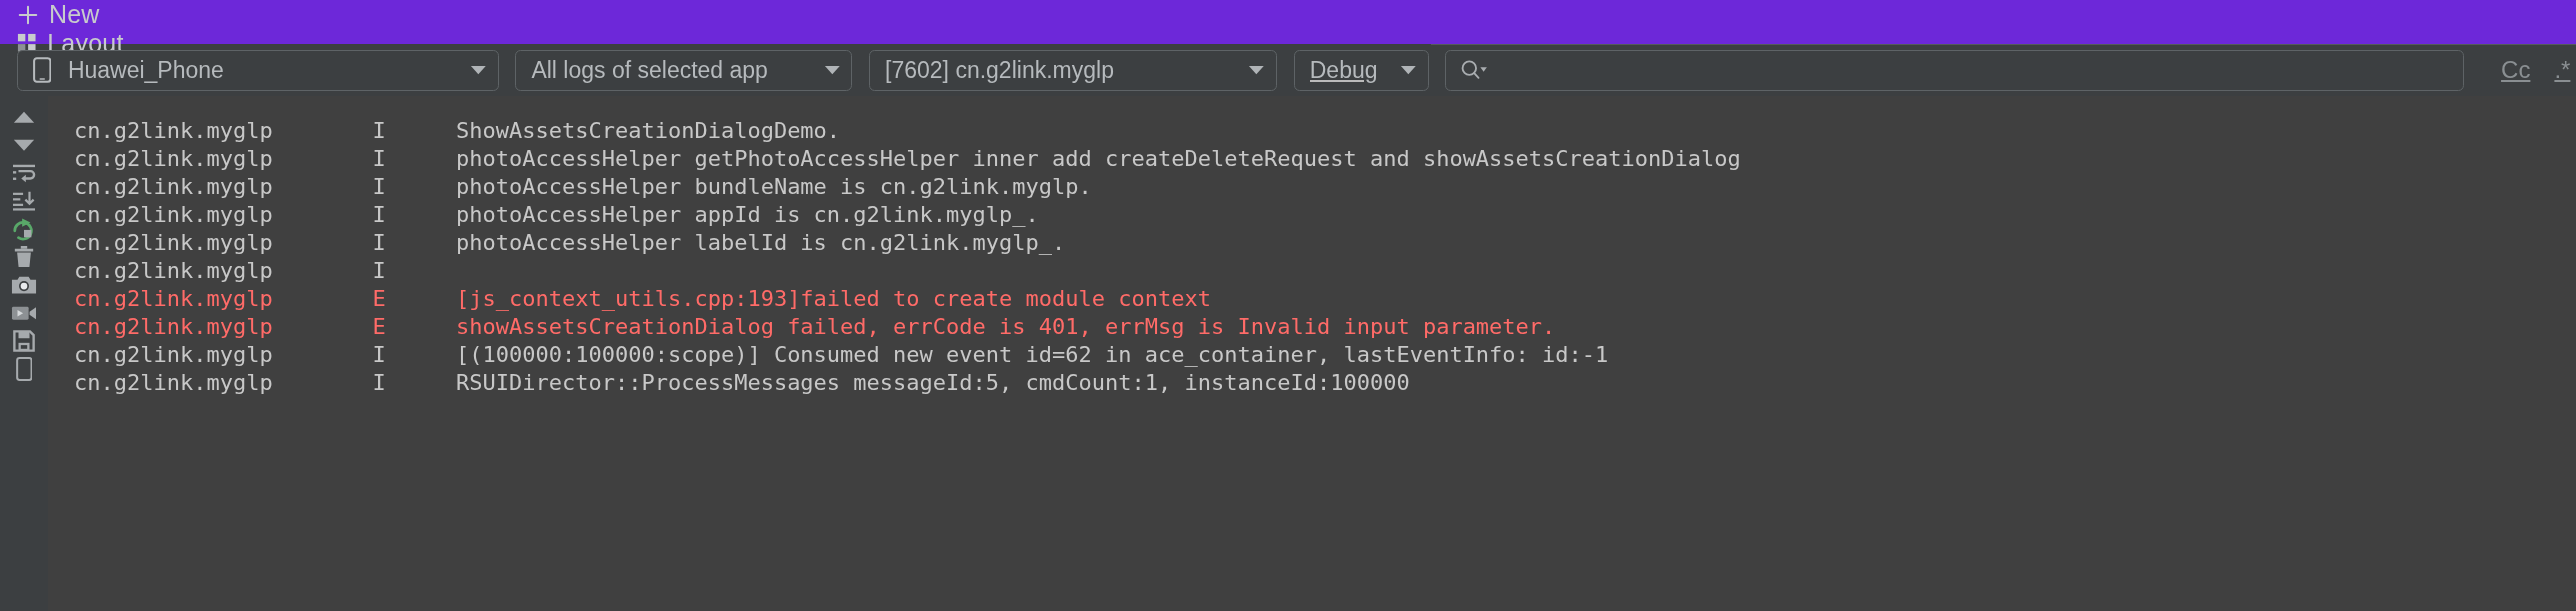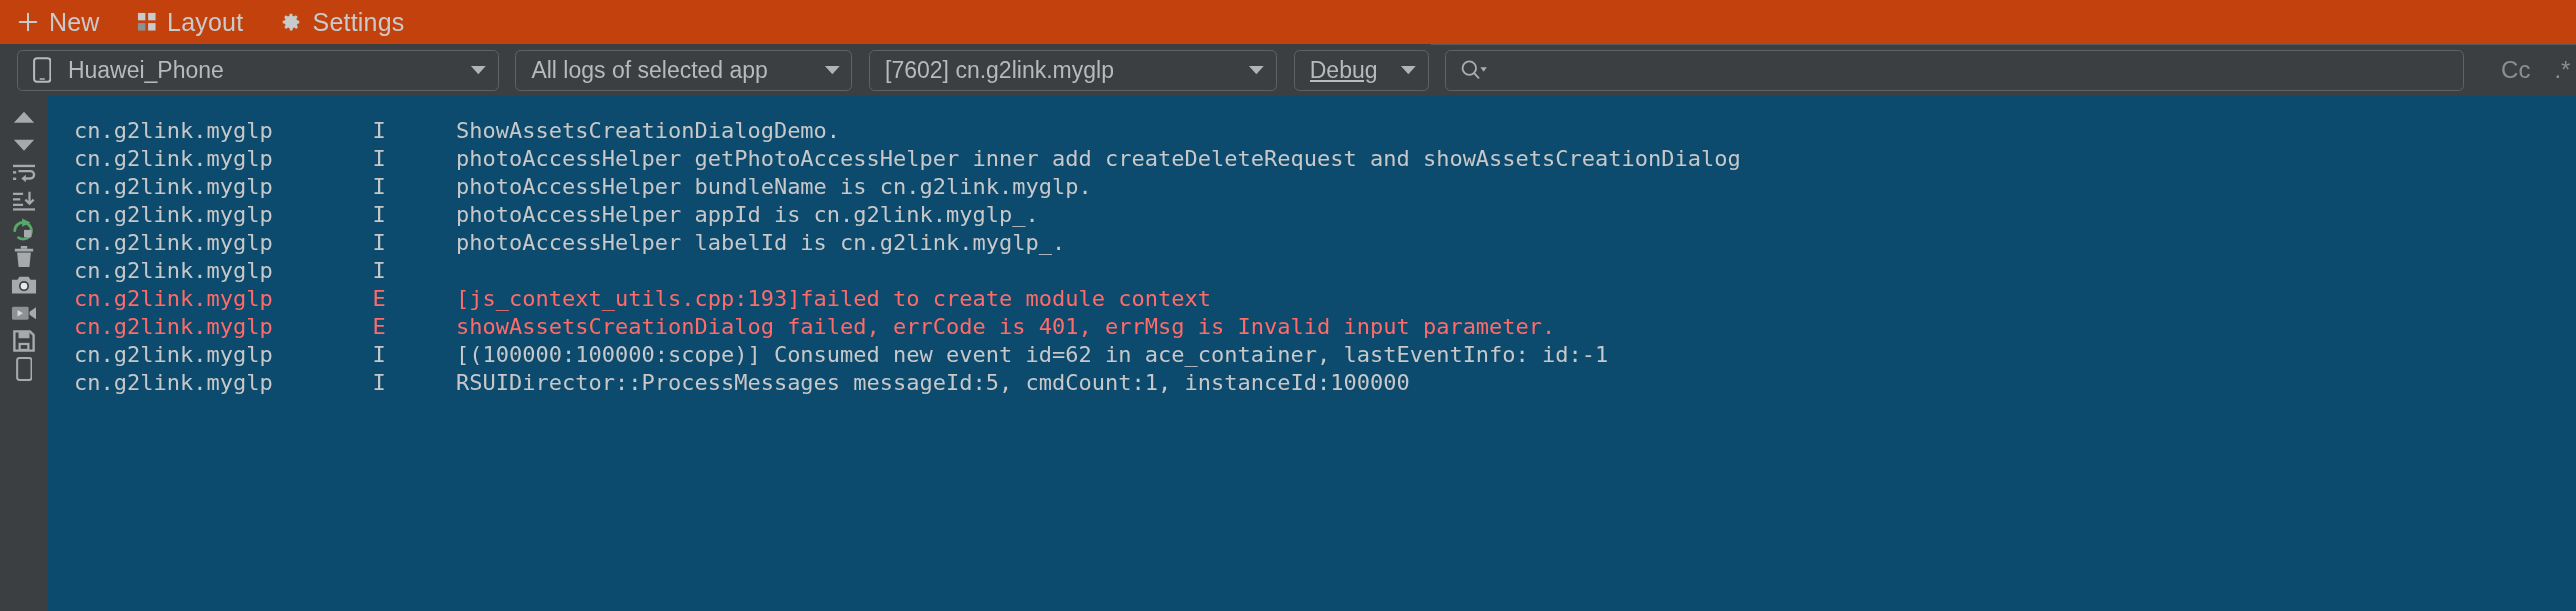--- a/index.html
+++ b/index.html
@@ -13,25 +13,26 @@
     overflow: hidden;
     font-family: "Liberation Sans", sans-serif;
     color: #bbbbbb;
     -webkit-font-smoothing: antialiased;
   }
 
   
   .toolbar {
     height: 44px;
     display: flex;
-    align-items: center;
+    align-items: flex-start;
     padding: 0 16.7px;
     box-sizing: border-box;
-    background: #c2410c;
+    background: #6d28d9;
     position: relative;
+    flex-direction: column;
   }
   .tb-item {
     display: flex;
     align-items: center;
     gap: 10.2px;
     margin-right: 37px;
     cursor: default;
   }
   .tb-item .lbl {
     font-size: 25px;
@@ -122,20 +123,21 @@
     align-items: center;
     gap: 24px;
     padding: 0 5.6px 0 20.4px;
     white-space: nowrap;
   }
   .search-tools .tool {
     font-size: 24px;
     color: #8a8f92;
     font-family: "Liberation Sans", sans-serif;
     cursor: default;
+    text-decoration: underline;
   }
 
   
   .content {
     display: flex;
     height: 515px;
     background: #2b2b2b;
   }
   .sidebar {
     width: 48px;
@@ -152,21 +154,21 @@
     height: 28px;
     display: flex;
     align-items: center;
     justify-content: center;
     cursor: default;
   }
   .sb-btn svg { display: block; }
 
   .logpane {
     flex: 1;
-    background: #0c4a6e;
+    background: #404040;
     overflow: hidden;
     padding-top: 20px;
     box-sizing: border-box;
     position: relative;
   }
   .logline {
     height: 28px;
     display: flex;
     align-items: center;
     font-family: "DejaVu Sans Mono", monospace;

